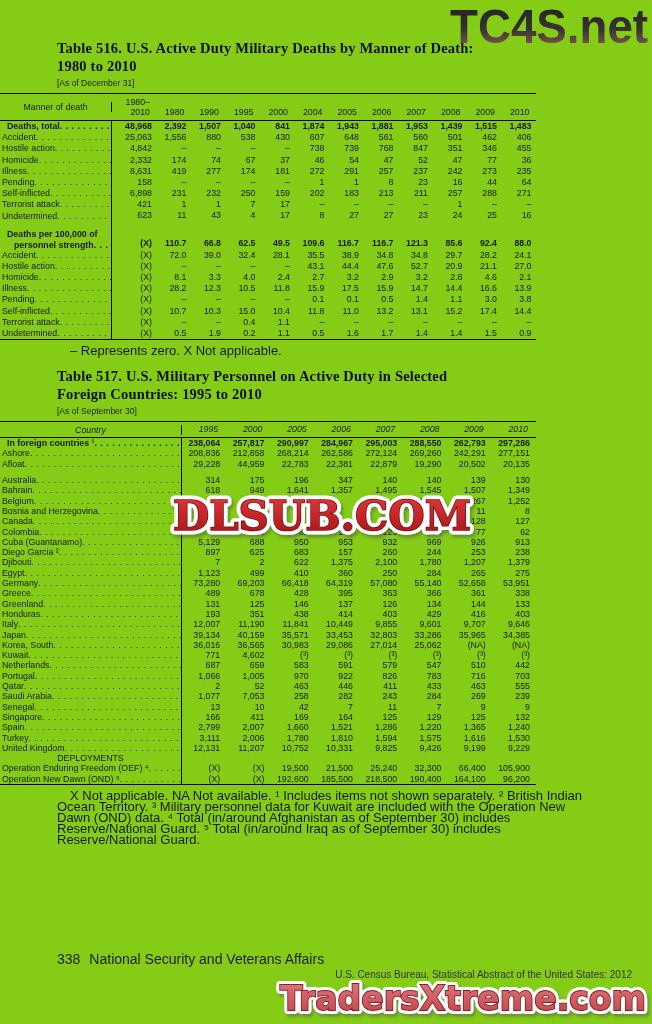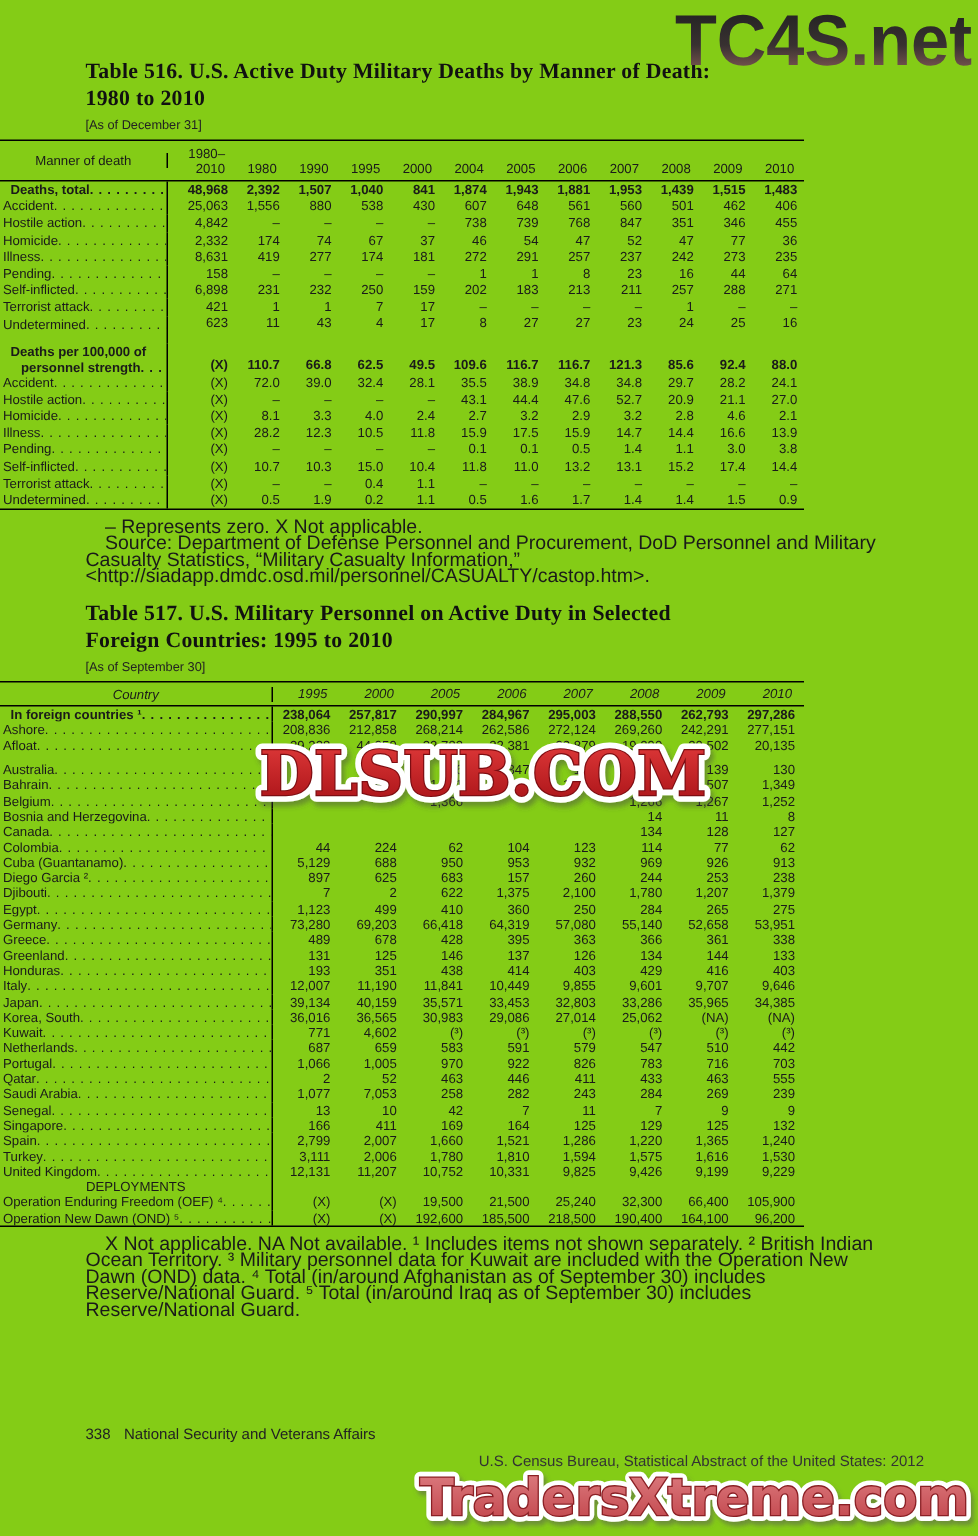--- a/index.html
+++ b/index.html
@@ -41,23 +41,23 @@
   .tr.ml .lc{display:block;}
   .tr.ml .lc .l2{display:flex;align-items:baseline;padding-left:7px;}
   .vc{box-sizing:border-box;text-align:right;padding-right:4px;}
   .t516 .vc{width:34.5px;}
   .t516 .tr > div:nth-child(2){width:44px;}
   .t517 .vc{width:44.25px;padding-right:6px;}
   
   .fn{margin:5px 0 0 57px;width:537px;font-size:13px;line-height:11px;color:#1a1a1a;}
   .fn p{margin:0;text-indent:13px;}
   
-  .footer-left{position:absolute;left:57px;top:951px;font-size:10px;color:#222;}
+  .footer-left{position:absolute;left:57px;top:951px;font-size:14px;color:#222;}
   .footer-left .num{margin-right:9px;}
-  .census{position:absolute;right:36px;top:969px;font-size:10px;color:#333;text-align:center;}
+  .census{position:absolute;right:20px;top:969px;font-size:10px;color:#333;text-align:center;}
   
   .wm{position:absolute;pointer-events:none;}
   .wm-top{top:0px;right:0px;}
   .wm-mid{top:487px;left:166px;}
   .wm-bot{top:975px;left:274px;}
 </style>
 </head>
 <body>
 
 <div class="page">
@@ -425,21 +425,20 @@
           <div class="vc">1.4</div>
           <div class="vc">1.4</div>
           <div class="vc">1.5</div>
           <div class="vc">0.9</div>
         </div>
       </div>
   </div>
 
   <div class="fn">
     <p>– Represents zero. X Not applicable.</p>
-    <p>Source: Department of Defense Personnel and Procurement, DoD Personnel and Military Casualty Statistics, “Military Casualty Information,” &lt;http://siadapp.dmdc.osd.mil/personnel/CASUALTY/castop.htm&gt;.</p>
   </div>
 
   <div class="tbl-title title517">
     <div>Table 517. U.S. Military Personnel on Active Duty in Selected</div>
     <div>Foreign Countries: 1995 to 2010</div>
   </div>
   <div class="bracket">[As of September 30]</div>
 
   <div class="tbl t517">
     <div class="thead">

